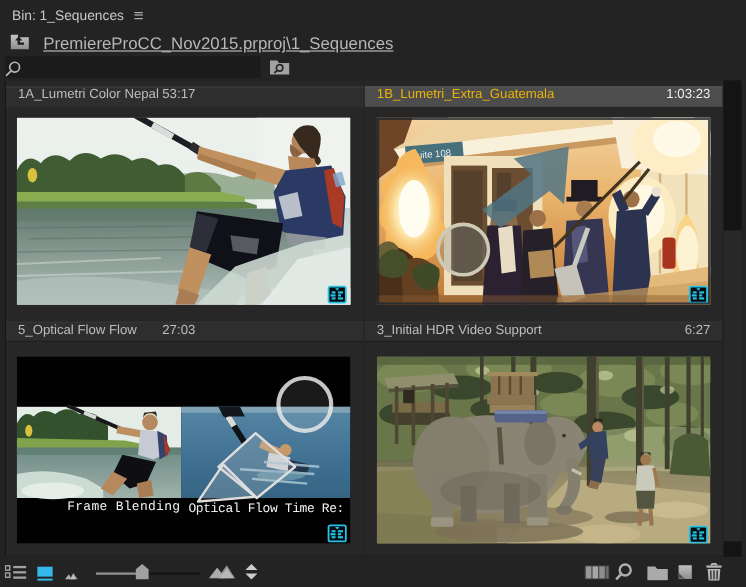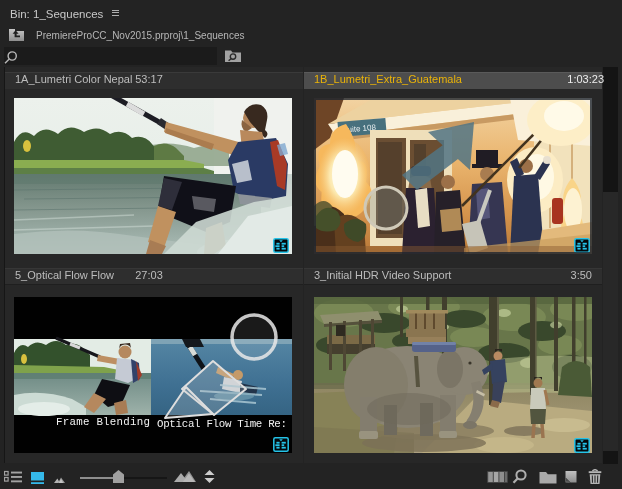--- a/index.html
+++ b/index.html
@@ -18,21 +18,21 @@
 <svg class="abs" style="left:8px;top:28px;" width="17" height="14" viewBox="0 0 17 14">
   <defs>
       <linearGradient id="fup" x1="0" y1="0" x2="0" y2="1">
     <stop offset="0" stop-color="#c6c6c6"></stop>
         <stop offset="1" stop-color="#8e8e8e"></stop>
   </linearGradient>
     </defs>
   <path d="M1 1 L7 1 L7 3 L16 3 L16 13 L1 13 Z" fill="url(#fup)"></path>
   <path d="M12 9.2 L6.6 9.2 L6.6 5.8 L4.6 5.8 L7.6 2.2 L10.6 5.8 L8.6 5.8 L8.6 7.4 L12 7.4 Z" fill="#1f1f1f"></path>
 </svg>
-<div class="abs txt" style="left:36px;top:29px;font-size:10px;color:#b6b6b6;">PremiereProCC_Nov2015.prproj\1_Sequences</div>
+<div class="abs txt" style="left:36px;top:29px;font-size:14px;color:#b6b6b6;text-decoration:underline;">PremiereProCC_Nov2015.prproj\1_Sequences</div>
 <div class="abs txt" style="right:8px;top:29px;font-size:11.5px;color:#b6b6b6;margin-top:48px;">6 Items</div>
 
 <div class="abs" style="left:4px;top:47px;width:213px;height:18px;background:#1b1b1b;"></div>
 <svg class="abs" style="left:3px;top:50px;" width="15" height="15" viewBox="0 0 15 15">
   <circle cx="9.2" cy="6" r="4.1" fill="none" stroke="#b8b8b8" stroke-width="1.4"></circle>
   <line x1="6" y1="9.2" x2="2" y2="13.2" stroke="#b8b8b8" stroke-width="1.5"></line>
 </svg>
 <svg class="abs" style="left:224px;top:49px;" width="18" height="14" viewBox="0 0 18 14">
   <path d="M1 1.5 L7 1.5 L8.5 3.4 L17 3.4 L17 13 L1 13 Z" fill="#a2a2a2" rx="1"></path>
   <circle cx="9" cy="7.6" r="2.7" fill="none" stroke="#2a2a2a" stroke-width="1.4"></circle>
@@ -46,28 +46,28 @@
 <div class="abs" style="left:4px;top:67px;width:1px;height:396px;background:#161616;"></div>
 
 <div class="abs" style="left:603px;top:67px;width:15px;height:397px;background:#141414;"></div>
 <div class="abs" style="left:603px;top:192px;width:15px;height:259px;background:#282828;"></div>
 
 <div class="abs" style="left:5px;top:72px;width:298px;height:17px;background:#2e2e2e;border-top:1px solid #3a3a3a;box-sizing:border-box;"></div>
 <div class="abs txt" style="left:15px;top:71.5px;">1A_Lumetri Color Nepal</div>
 <div class="abs txt" style="left:5px;top:71.5px;width:288px;text-align:center;">53:17</div>
 <div class="abs" style="left:304px;top:72px;width:298px;height:17px;background:#4d4d4d;border-top:1px solid #5a5a5a;box-sizing:border-box;"></div>
 <div class="abs txt" style="left:314px;top:71.5px;color:#eab308;">1B_Lumetri_Extra_Guatemala</div>
-<div class="abs txt" style="left:304px;top:71.5px;width:288px;text-align:right;color:#ededed;padding-left:12px;">1:03:23</div>
+<div class="abs txt" style="left:304px;top:71.5px;width:288px;text-align:right;color:#ededed;">1:03:23</div>
 
 <div class="abs" style="left:5px;top:268px;width:298px;height:17px;background:#2e2e2e;border-top:1px solid #363636;border-bottom:1px solid #1f1f1f;box-sizing:border-box;"></div>
 <div class="abs txt" style="left:15px;top:267.5px;">5_Optical Flow Flow</div>
 <div class="abs txt" style="left:5px;top:267.5px;width:288px;text-align:center;">27:03</div>
 <div class="abs" style="left:304px;top:268px;width:298px;height:17px;background:#2e2e2e;border-top:1px solid #363636;border-bottom:1px solid #1f1f1f;box-sizing:border-box;"></div>
 <div class="abs txt" style="left:314px;top:267.5px;">3_Initial HDR Video Support</div>
-<div class="abs txt" style="left:304px;top:267.5px;width:288px;text-align:right;">3:50</div>
+<div class="abs txt" style="left:304px;top:267.5px;width:288px;text-align:right;">6:27</div>
 
 <svg class="abs" style="left:14px;top:98px;" width="278" height="156" viewBox="0 0 278 156">
   <defs>
     <linearGradient id="sky1" x1="0" y1="0" x2="0" y2="1">
       <stop offset="0" stop-color="#ecf1ec"></stop>
         <stop offset="1" stop-color="#e2ebe5"></stop>
     </linearGradient>
     <linearGradient id="wat1" x1="0" y1="0" x2="0" y2="1">
       <stop offset="0" stop-color="#62796f"></stop>
         <stop offset="0.45" stop-color="#86988f"></stop>

